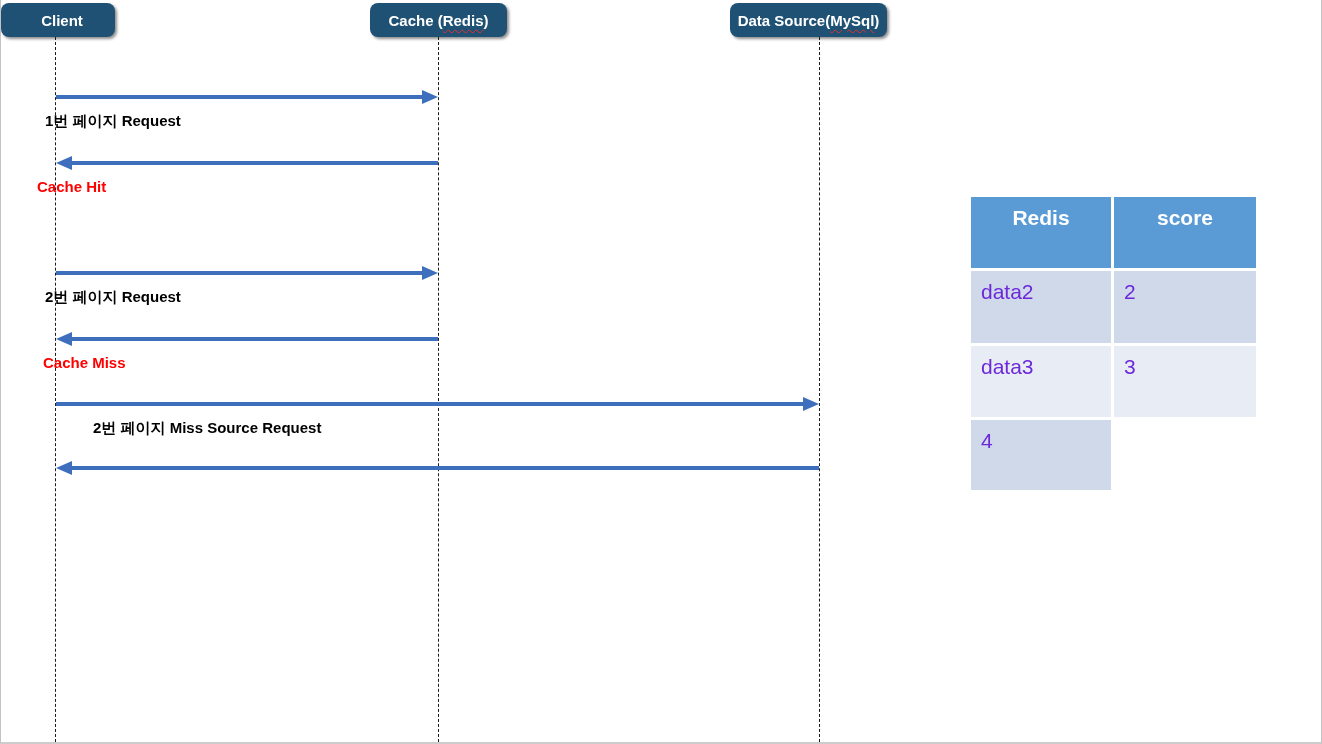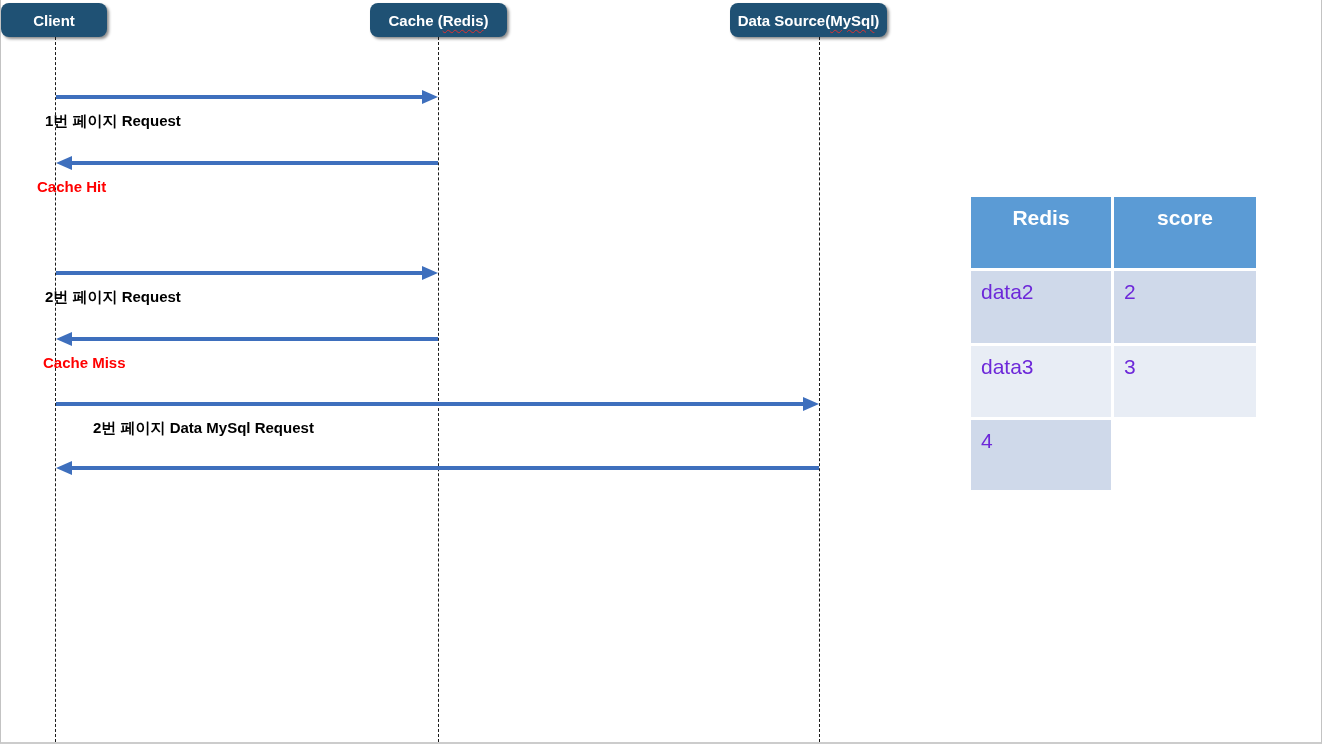--- a/index.html
+++ b/index.html
@@ -18,21 +18,21 @@
     font-family:"Liberation Sans","DejaVu Sans",sans-serif;
   }
   
   .actor{
     position:absolute;top:3px;height:34px;background:var(--actor-bg);
     border-radius:8px;color:#fff;font-weight:bold;font-size:15px;
     display:flex;align-items:center;justify-content:center;
     box-shadow:2px 2px 3px rgba(0,0,0,0.45);
     white-space:nowrap;
   }
-  #actor-client{left:0;width:106px;}
+  #actor-client{left:0;width:106px;padding-left:8px;}
   #actor-cache{left:369px;width:137px;}
   #actor-datasource{left:729px;width:157px;}
   .spellcheck{
     text-decoration:underline wavy #e03030;
     text-decoration-thickness:1px;
     text-underline-offset:3px;
   }
   
   .lifeline{position:absolute;top:37px;bottom:0;width:0;border-left:1px dashed #1a1a1a;}
   #life-client{left:54px;}
@@ -127,21 +127,21 @@
       <div class="head"></div>
     </div>
     <div class="msg-label" style="color: rgb(255, 0, 0);">Cache Miss</div>
   </div>
 
   <div class="message m5">
     <div class="arrow right">
       <div class="shaft"></div>
       <div class="head"></div>
     </div>
-    <div class="msg-label" style="color: rgb(0, 0, 0);">2번 페이지 Data MySql Request</div>
+    <div class="msg-label" style="color: rgb(0, 0, 0);">2번 페이지 Miss Source Request</div>
   </div>
 
   <div class="message m6">
     <div class="arrow left">
       <div class="shaft"></div>
       <div class="head"></div>
     </div>
   </div>
 
   <div class="dtable">

